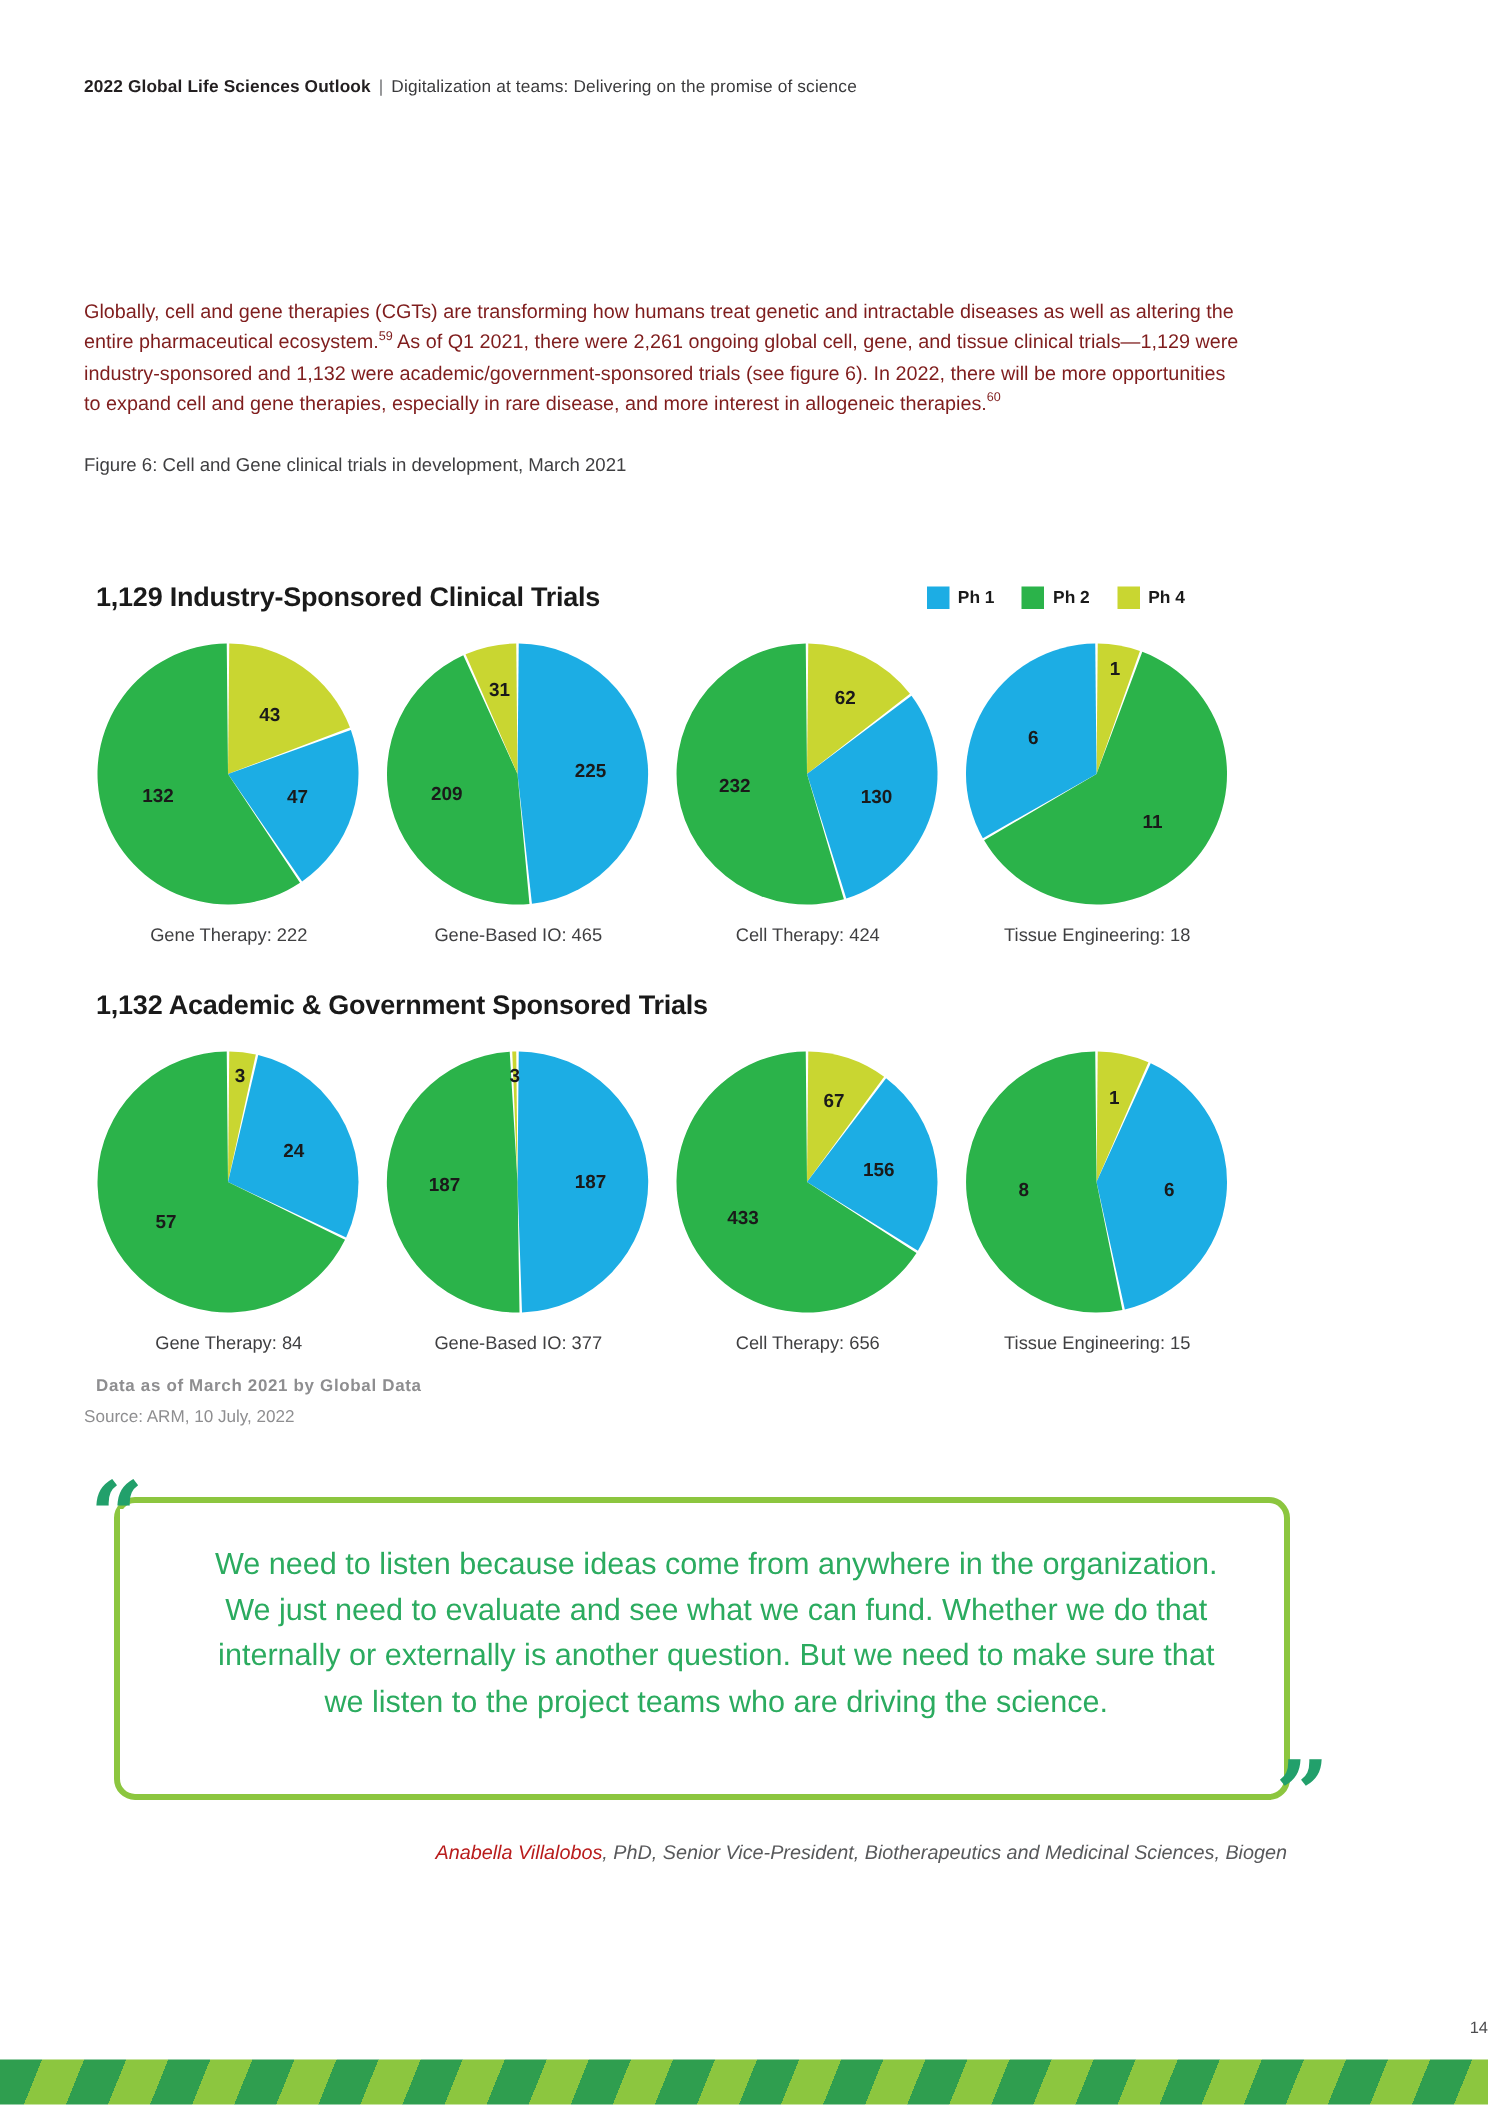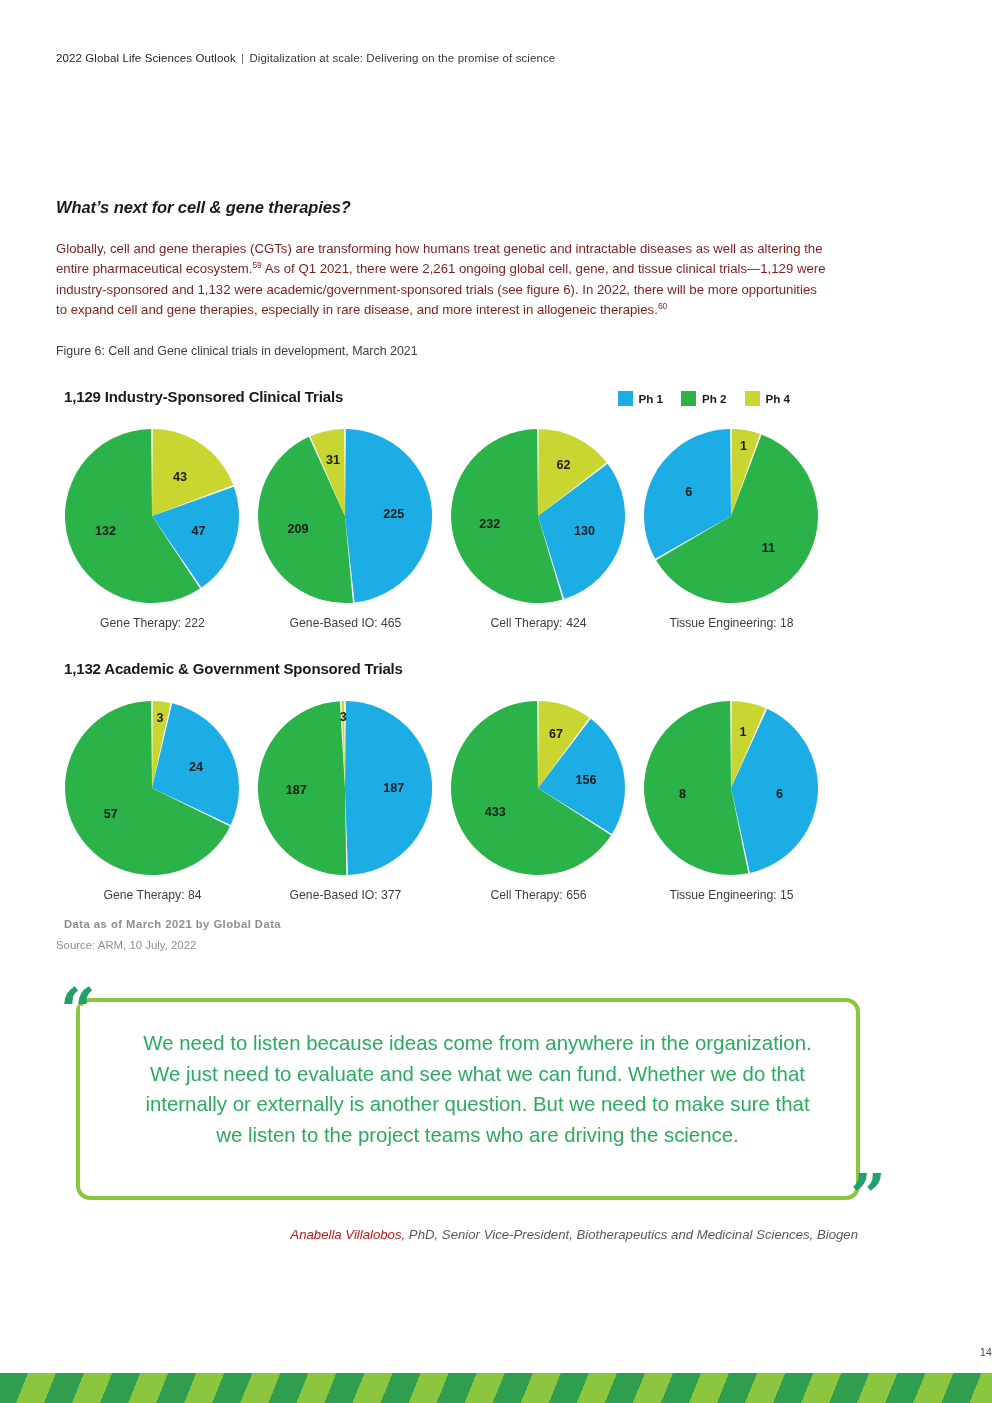--- a/index.html
+++ b/index.html
@@ -20,21 +20,21 @@
   
   .running-header {
     position: absolute;
     left: 56px;
     top: 52px;
     font-size: 11.5px;
     letter-spacing: 0.1px;
     color: #231f20;
     white-space: nowrap;
   }
-  .running-header .rh-bold { font-weight: 400; margin-top: 28px; }
+  .running-header .rh-bold { font-weight: 700; margin-top: 28px; }
   .running-header .rh-sep  { color: #6d6e71; padding: 0 2px; }
   .running-header .rh-rest { font-weight: 400; color: #3a3a3c; }
 
   
   .content { position: absolute; left: 56px; top: 198px; width: 800px; }
 
   h2.section-heading {
     font-size: 16.5px;
     font-style: italic;
     font-weight: 700;
@@ -63,21 +63,21 @@
   .chart-block { position: absolute; left: 56px; top: 388px; width: 880px; }
 
   .chart-row-head {
     position: relative;
     height: 26px;
   }
   .chart-row-title {
     position: absolute;
     left: 8px;
     top: 0;
-    font-size: 15px;
+    font-size: 18px;
     font-weight: 700;
     color: #1a1a1a;
     letter-spacing: -0.15px;
   }
 
   .legend {
     position: absolute;
     right: 146px;
     top: 3px;
     display: flex;
@@ -213,25 +213,24 @@
       #8cc63f 26px, #8cc63f 52px
     );
   }
 </style>
 </head>
 <body>
 
 <div class="running-header">
   <span class="rh-bold">2022 Global Life Sciences Outlook</span>
   <span class="rh-sep">|</span>
-  <span class="rh-rest">Digitalization at scale: Delivering on the promise of science</span>
+  <span class="rh-rest">Digitalization at teams: Delivering on the promise of science</span>
 </div>
 
 <div class="content">
-  <h2 class="section-heading">What’s next for cell &amp; gene therapies?</h2>
 
   <p class="body-para"><span>Globally, cell and gene therapies (CGTs) are transforming how humans treat genetic and intractable diseases as well as altering the entire pharmaceutical ecosystem.</span><sup>59</sup><span> As of Q1 2021, there were 2,261 ongoing global cell, gene, and tissue clinical trials—1,129 were industry-sponsored and 1,132 were academic/government-sponsored trials (see figure 6). In 2022, there will be more opportunities to expand cell and gene therapies, especially in rare disease, and more interest in allogeneic therapies.</span><sup>60</sup></p>
 
   <p class="figure-caption">Figure 6:  Cell and Gene clinical trials in development, March 2021</p>
 </div>
 
 <div class="chart-block">
 
   <div class="chart-row-head">
     <div class="chart-row-title">1,129 Industry-Sponsored Clinical Trials</div>

